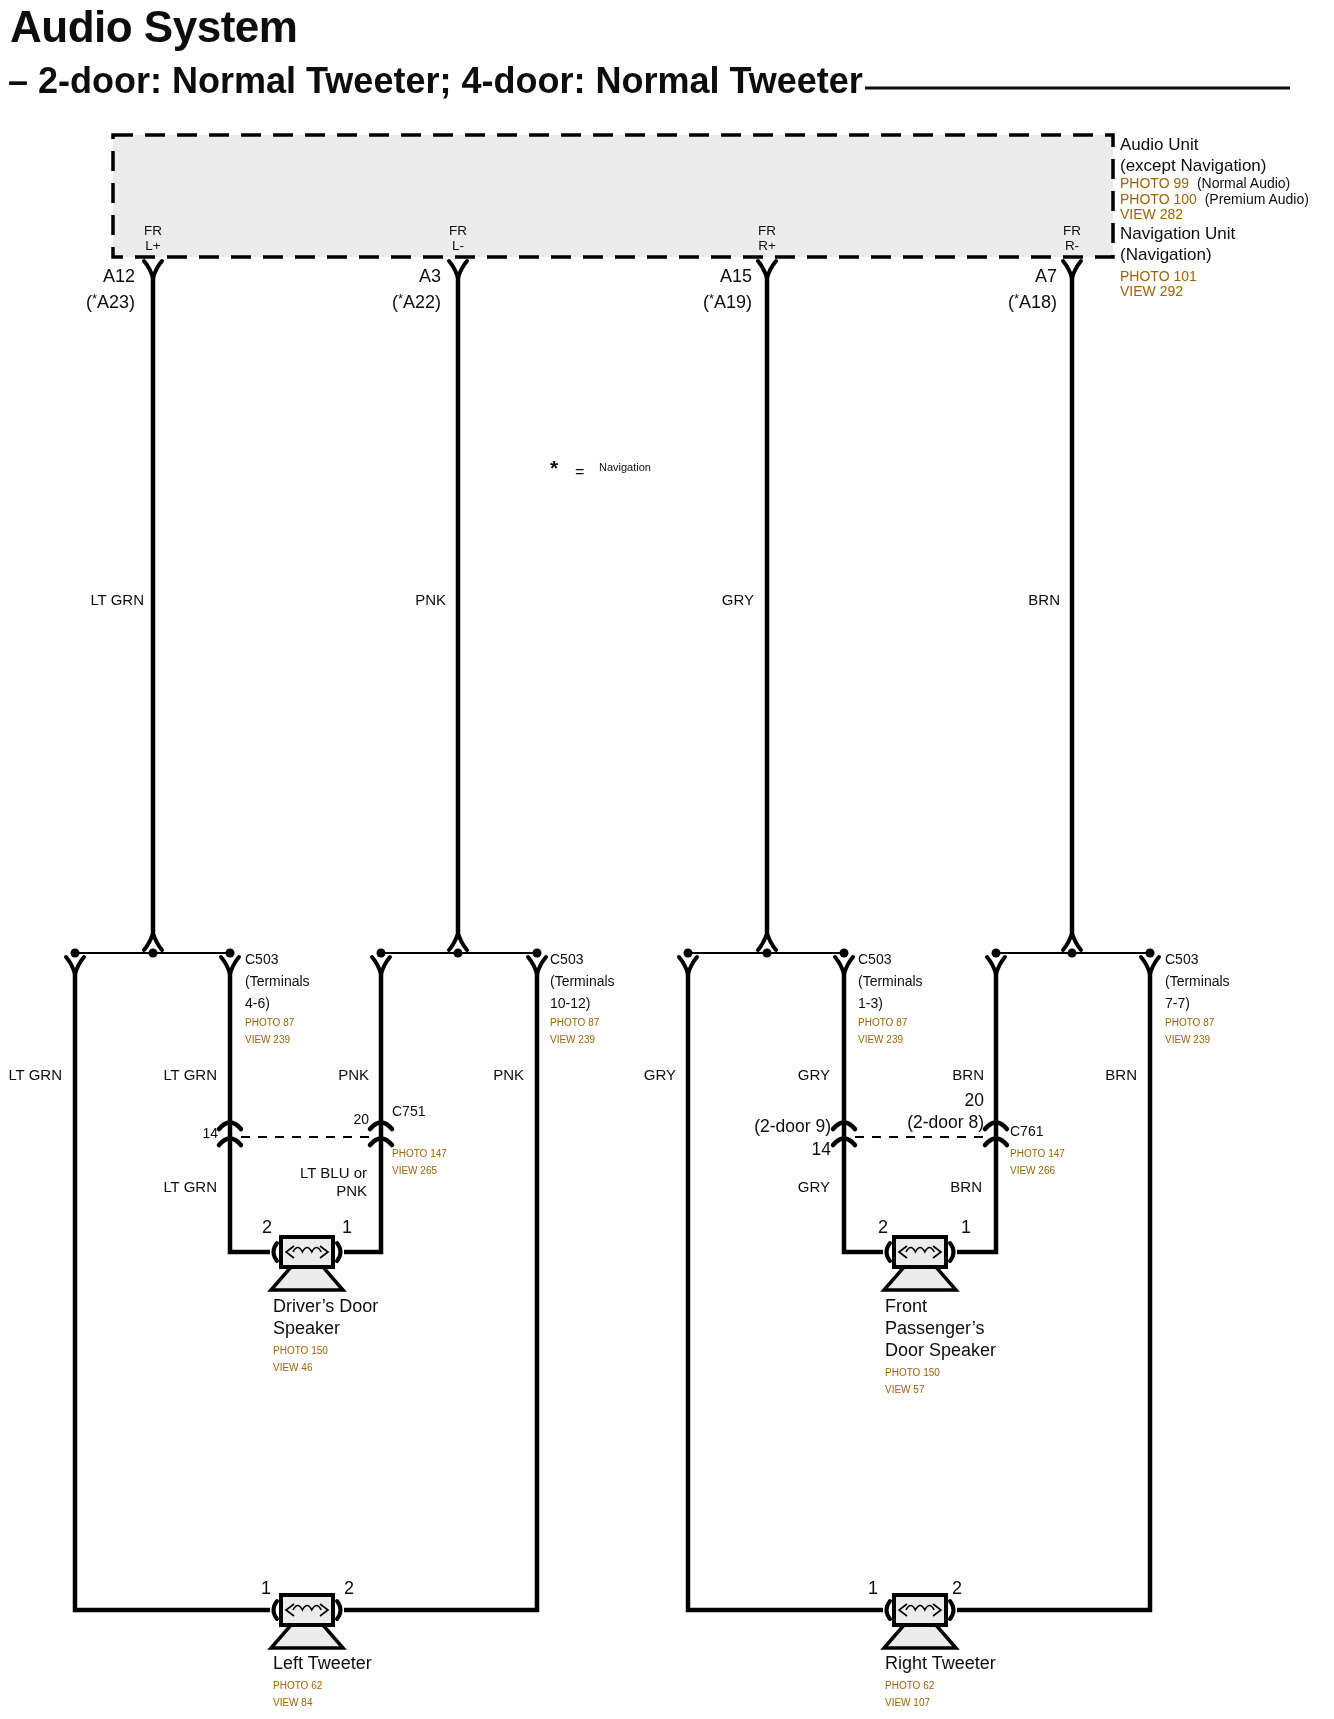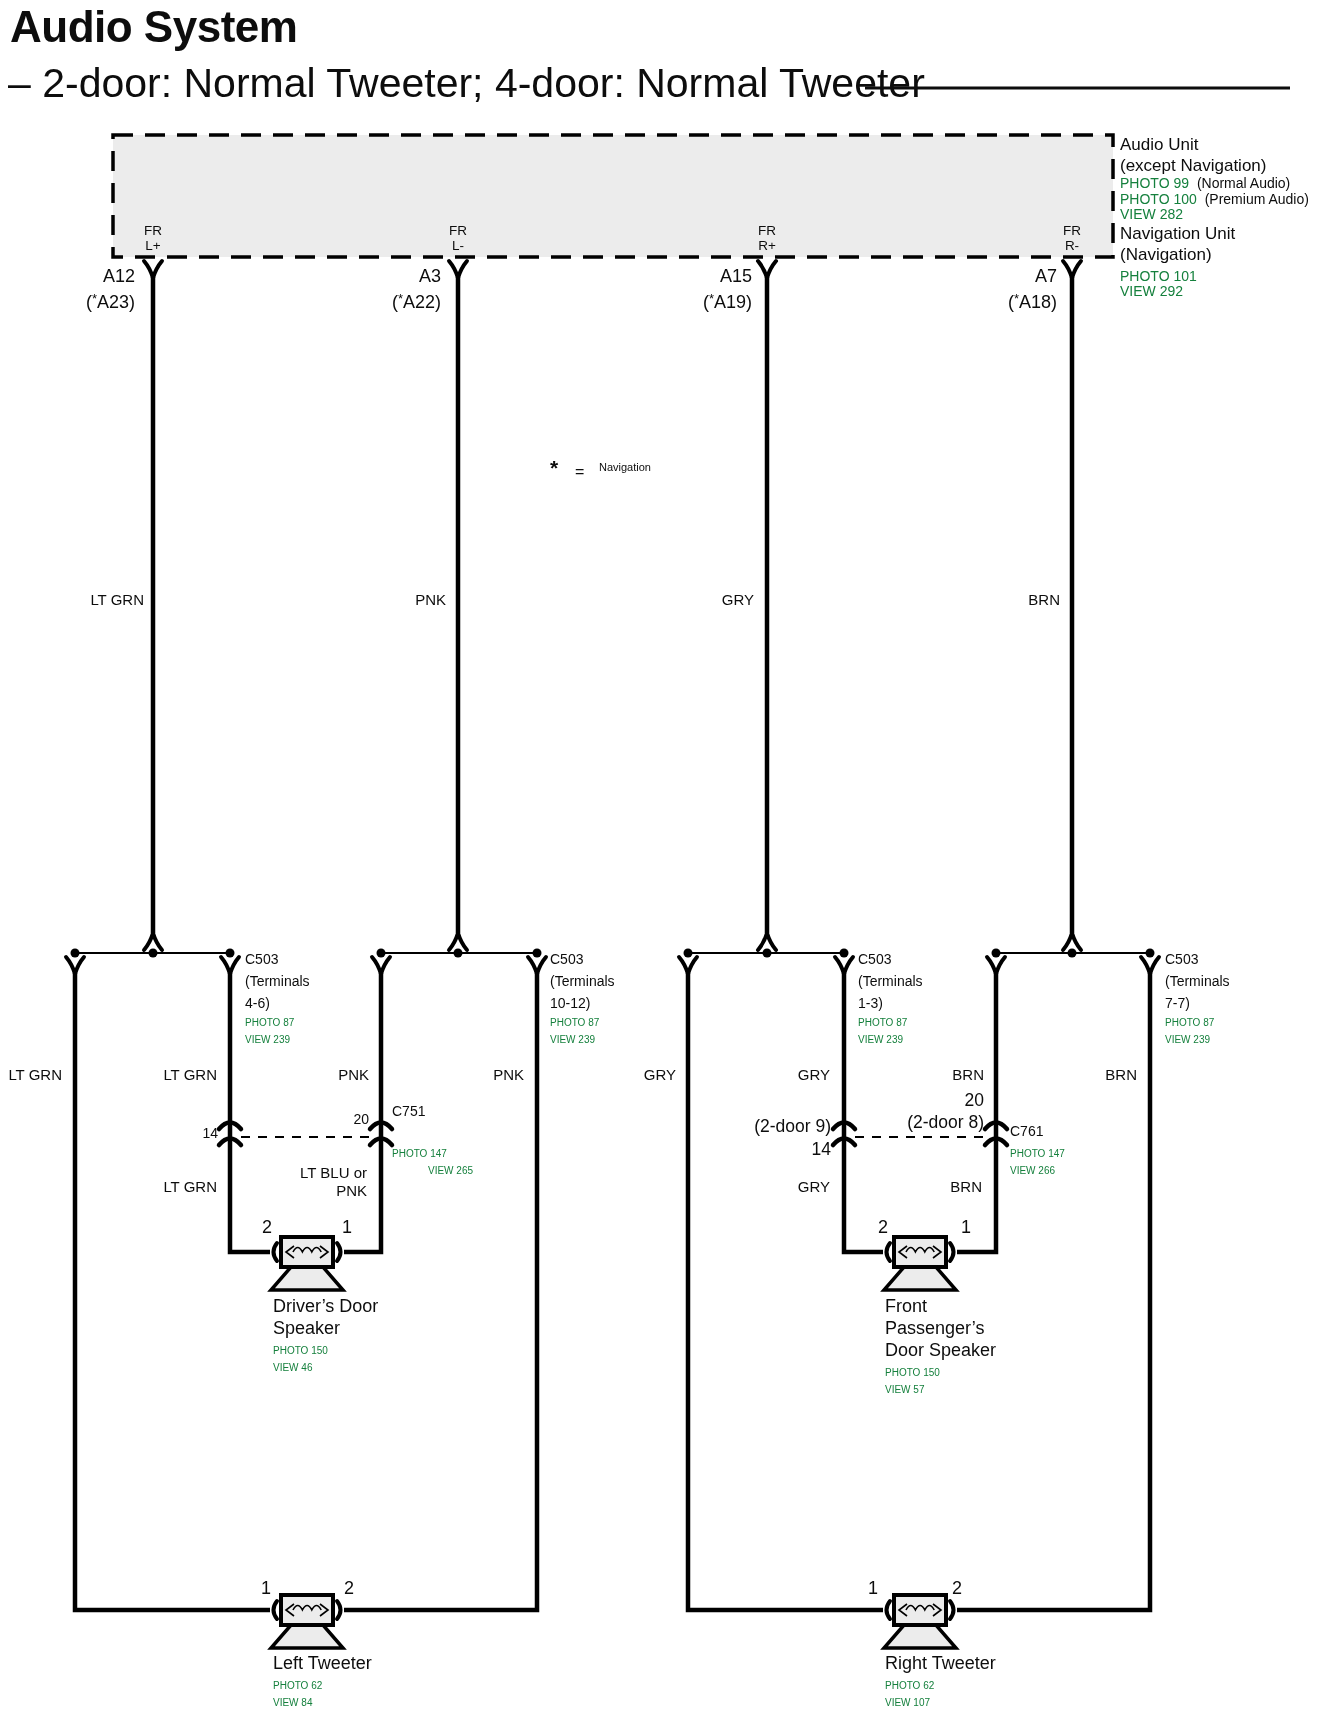--- a/index.html
+++ b/index.html
@@ -3,28 +3,28 @@
 <meta charset="utf-8">
 <style>
   html,body{margin:0;padding:0;background:#fff;}
   .canvas{position:relative;width:1334px;height:1719px;background:#ffffff;overflow:hidden;
           font-family:"Liberation Sans","DejaVu Sans",sans-serif;color:#0d0d0d;}
   svg.wires{position:absolute;left:0;top:0;z-index:0;}
   .abs{position:absolute;white-space:nowrap;z-index:2;}
   .ra{text-align:right;}
   .ctr{transform:translateX(-50%);}
   .title{font-size:44px;font-weight:bold;letter-spacing:-0.5px;}
-  .subtitle{font-size:41px;font-weight:normal;}
+  .subtitle{font-size:36px;font-weight:bold;}
   .big{font-size:14px;line-height:22px;}
   .lbl{font-size:15px;line-height:17px;}
   .frl{font-size:13.5px;line-height:15px;text-align:center;}
   .pin{font-size:18px;line-height:21.5px;}
   .sup{font-size:13px;vertical-align:5px;}
   .ref{font-size:10px;line-height:17px;}
-  .blue{color:#15803d;}
+  .blue{color:#a16207;}
   .aub{font-size:17px;line-height:21px;}
   .aur{font-size:14px;line-height:15.5px;}
   .sp-name{font-size:18px;line-height:22px;}
   .sp-refs{margin-top:3px;}
   .term{font-size:18px;}
   .note-star{font-size:21px;font-weight:bold;}
   .note-eq{font-size:16px;}
   .note-txt{font-size:11px;}
   .mt4{margin-top:4px;}
 </style>
@@ -226,21 +226,21 @@
   <div class="abs lbl ra" style="right:810px;top:1066px;">PNK</div>
   <div class="abs lbl ra" style="right:658px;top:1066px;">GRY</div>
   <div class="abs lbl ra" style="right:504px;top:1066px;">GRY</div>
   <div class="abs lbl ra" style="right:350px;top:1066px;">BRN</div>
   <div class="abs lbl ra" style="right:197px;top:1066px;">BRN</div>
 
   <div class="abs big ra" style="right:1116px;top:1122px;">14</div>
   <div class="abs big ra" style="right:965px;top:1108px;">20</div>
   <div class="abs big" style="left:392px;top:1100px;">C751</div>
   <div class="abs ref blue" style="left:392px;top:1145px;">PHOTO 147</div>
-  <div class="abs ref blue" style="left:392px;top:1162px;margin-left:36px;">VIEW 265</div>
+  <div class="abs ref blue" style="left:392px;top:1162px;">VIEW 265</div>
   <div class="abs lbl ra" style="right:1117px;top:1178px;">LT GRN</div>
   <div class="abs lbl ra" style="right:967px;top:1164px;line-height:18px;">
     <div>LT BLU or</div>
     <div>PNK</div>
   </div>
 
   <div class="abs ra" style="right:503px;top:1115px;font-size:17.5px;line-height:23px;">
     <div>(2-door 9)</div>
     <div>14</div>
   </div>

